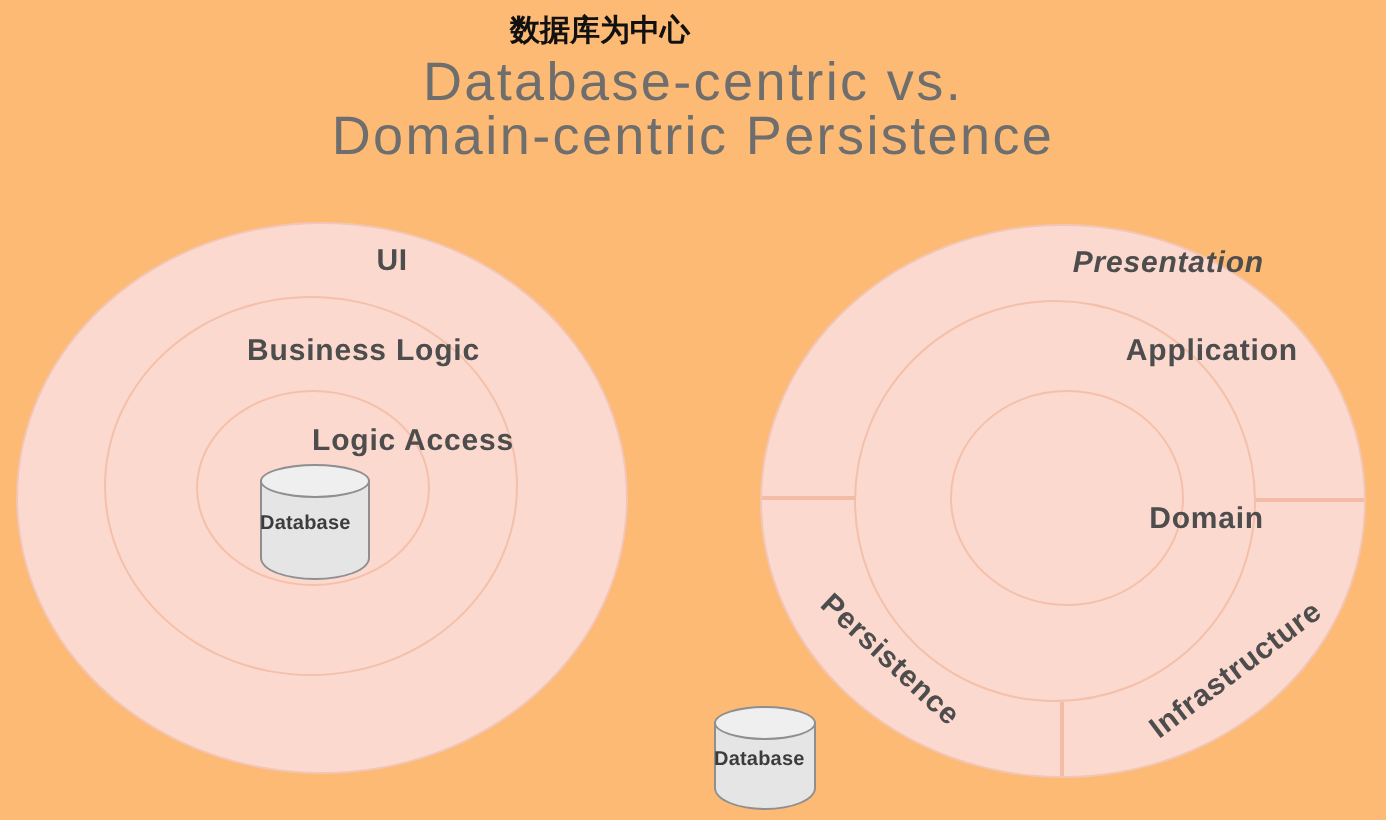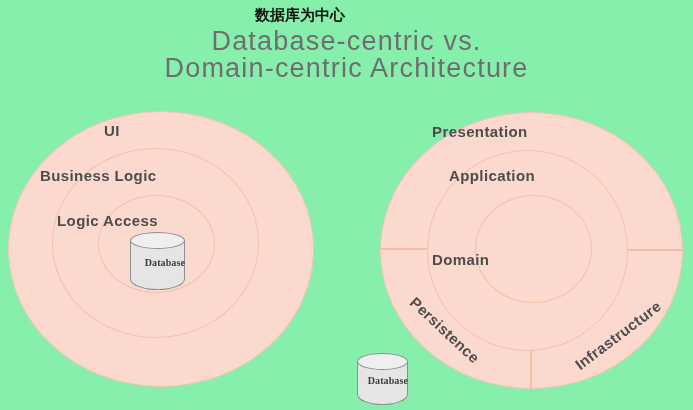--- a/index.html
+++ b/index.html
@@ -1,19 +1,19 @@
 <!DOCTYPE html>
 <html><head>
 <meta charset="utf-8">
 <style>
   * { margin:0; padding:0; box-sizing:border-box; }
   body { background:#ffffff; font-family:"Liberation Sans", sans-serif; }
   .stage {
     position:relative; width:693px; height:410px;
-    background:#86efac; overflow:hidden;
+    background:#fdba74; overflow:hidden;
   }
   .zh-label {
     position:absolute; left:0; width:600px; text-align:center;
     font-size:15px; font-weight:600; color:#111111;
     font-family:"Liberation Sans", sans-serif;
   }
   .title-line {
     position:absolute; left:0; width:693px; text-align:center;
     font-size:27px; font-weight:300; color:#6e6e6e;
     letter-spacing:1.2px; line-height:1;
@@ -24,21 +24,21 @@
   }
   .circle.outer {
     background:#fbd9cf;
     border:1px solid #f3c5b4;
   }
   .circle.ring {
     background:transparent;
     border:1px solid #f4c0aa;
   }
   .layer-label {
-    position:absolute; text-align:left;
+    position:absolute; text-align:right;
     font-size:15px; font-weight:700; color:#4d4d4d;
     letter-spacing:0.4px;
   }
   .seg-label {
     position:absolute; white-space:nowrap; text-align:center;
     font-size:15px; font-weight:700; color:#4d4d4d;
     letter-spacing:0.4px;
   }
   .divider { position:absolute; background:#f2bca6; }
   .cylinder { position:absolute; }
@@ -46,32 +46,32 @@
     position:absolute; left:0; top:0; width:100%; height:17px;
     border-radius:50%; background:#efefef; border:1px solid #8f8f8f; z-index:2;
   }
   .cyl-body {
     position:absolute; left:0; top:8px; width:100%; bottom:0;
     background:#e5e5e5; border:1px solid #8f8f8f; border-top:none;
     border-radius:0 0 50% 50% / 0 0 11px 11px; z-index:1;
   }
   .cyl-label {
     position:absolute; left:0; right:0; top:52%; transform:translateY(-50%);
-    text-align:right; font-size:10px; font-weight:700; color:#3c3c3c;
-    z-index:3; letter-spacing:0.1px;font-family:Liberation Serif, serif;
+    text-align:left; font-size:10px; font-weight:700; color:#3c3c3c;
+    z-index:3; letter-spacing:0.1px;
   }
 </style>
 </head>
 <body>
 
 <div class="stage">
 
   <div class="zh-label" style="top:6px;">数据库为中心</div>
   <div class="title-line" style="top:28px;text-align:center;">Database-centric vs.</div>
-  <div class="title-line" style="top:55px;">Domain-centric Architecture</div>
+  <div class="title-line" style="top:55px;">Domain-centric Persistence</div>
 
   <div>
     <div class="circle outer" style="left:8px; top:111px; width:306px; height:276px;"></div>
     <div class="circle ring" style="left:52px; top:148px; width:207px; height:190px;"></div>
     <div class="circle ring" style="left:98px; top:195px; width:117px; height:98px;"></div>
 
     <div class="layer-label" style="left:104px; top:122px; width:100px;">UI</div>
     <div class="layer-label" style="left:40px; top:167px; width:200px;">Business Logic</div>
     <div class="layer-label" style="left:57px; top:212px; width:200px;">Logic Access</div>
 
@@ -84,21 +84,21 @@
 
   <div>
     <div class="circle outer" style="left:380px; top:112px; width:303px; height:277px;"></div>
     <div class="circle ring" style="left:427px; top:150px; width:201px; height:201px;"></div>
     <div class="circle ring" style="left:475px; top:195px; width:117px; height:108px;"></div>
 
     <div class="divider" style="left:381px; top:248px; width:47px; height:2px;"></div>
     <div class="divider" style="left:628px; top:249px; width:54px; height:2px;"></div>
     <div class="divider" style="left:530px; top:351px; width:2px; height:37px;"></div>
 
-    <div class="layer-label" style="left:432px; top:123px; width:200px;">Presentation</div>
+    <div class="layer-label" style="left:432px; top:123px; width:200px;font-style:italic;">Presentation</div>
     <div class="layer-label" style="left:449px; top:167px; width:200px;">Application</div>
     <div class="layer-label" style="left:432px; top:251px; width:200px;">Domain</div>
 
     <div class="seg-label" style="left:445px; top:330px; transform:translate(-50%,-50%) rotate(43deg);">Persistence</div>
     <div class="seg-label" style="left:618px; top:335px; transform:translate(-50%,-50%) rotate(-37deg);">Infrastructure</div>
 
     <div class="cylinder" style="left:357px; top:353px; width:51px; height:52px;">
       <div class="cyl-body"></div>
       <div class="cyl-top"></div>
       <div class="cyl-label">Database</div>

